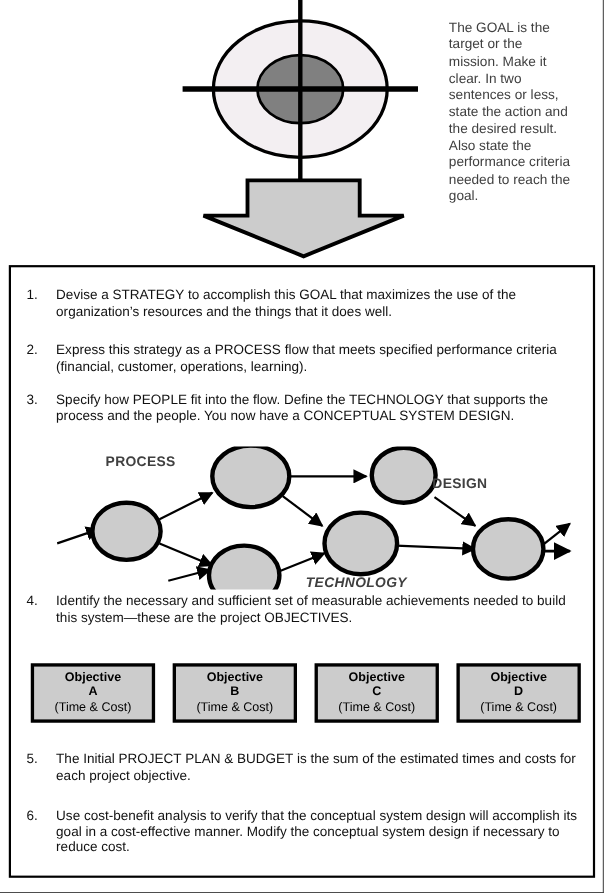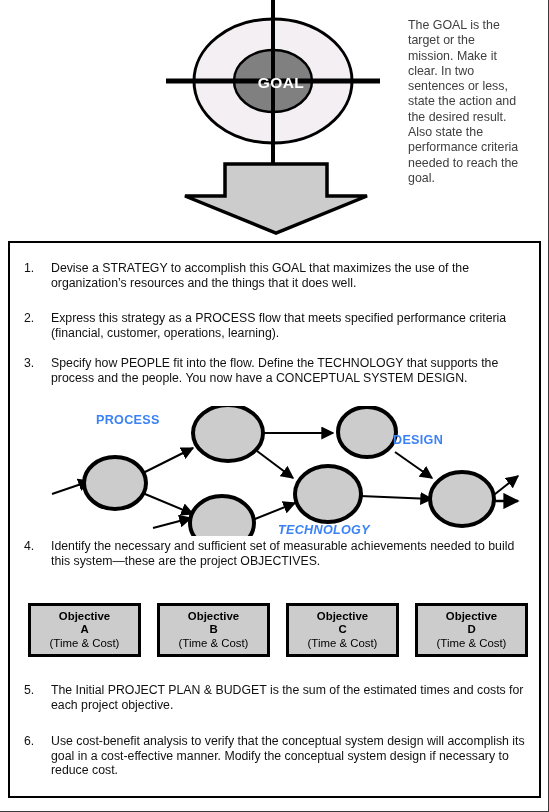--- a/index.html
+++ b/index.html
@@ -110,21 +110,21 @@
     position: absolute;
     left: 40px;
     top: 163px;
     width: 470px;
     height: 130px;
   }
   .flow-label {
     position: absolute;
     font-size: 12.6px;
     font-weight: bold;
-    color: #3b82f6;
+    color: #404040;
     letter-spacing: 0.3px;
     white-space: nowrap;
   }
   #label-process    { left: 86px;  top: 170px; }
   #label-people     { left: 383px; top: 190px; }
   #label-technology { left: 268px; top: 280px; font-style: italic; }
 
   
   #objectives-row {
     position: absolute;
@@ -161,21 +161,20 @@
   <svg id="target-graphic" viewBox="0 0 240 165">
 
     <ellipse cx="113" cy="81" rx="79" ry="62" fill="#f3eff2" stroke="#000000" stroke-width="3"></ellipse>
 
     <ellipse cx="113" cy="81" rx="39" ry="31" fill="#808080" stroke="#000000" stroke-width="2.5"></ellipse>
 
     <line x1="113" y1="0" x2="113" y2="165" stroke="#000000" stroke-width="4"></line>
 
     <line x1="6" y1="81" x2="220" y2="81" stroke="#000000" stroke-width="5"></line>
   </svg>
-  <div id="goal-text">GOAL</div>
 
   <div id="goal-desc">The GOAL is the target or the mission. Make it clear. In two sentences or less, state the action and the desired result. Also state the performance criteria needed to reach the goal.</div>
 
   <svg id="down-arrow" viewBox="0 0 186 88">
     <polygon points="42,12 144,12 144,44 184,44 93,81 2,44 42,44" fill="#cccccc" stroke="#000000" stroke-width="3.5" stroke-linejoin="miter"></polygon>
   </svg>
 
   <div id="main-box">
 
     <div class="step" id="step-1">

